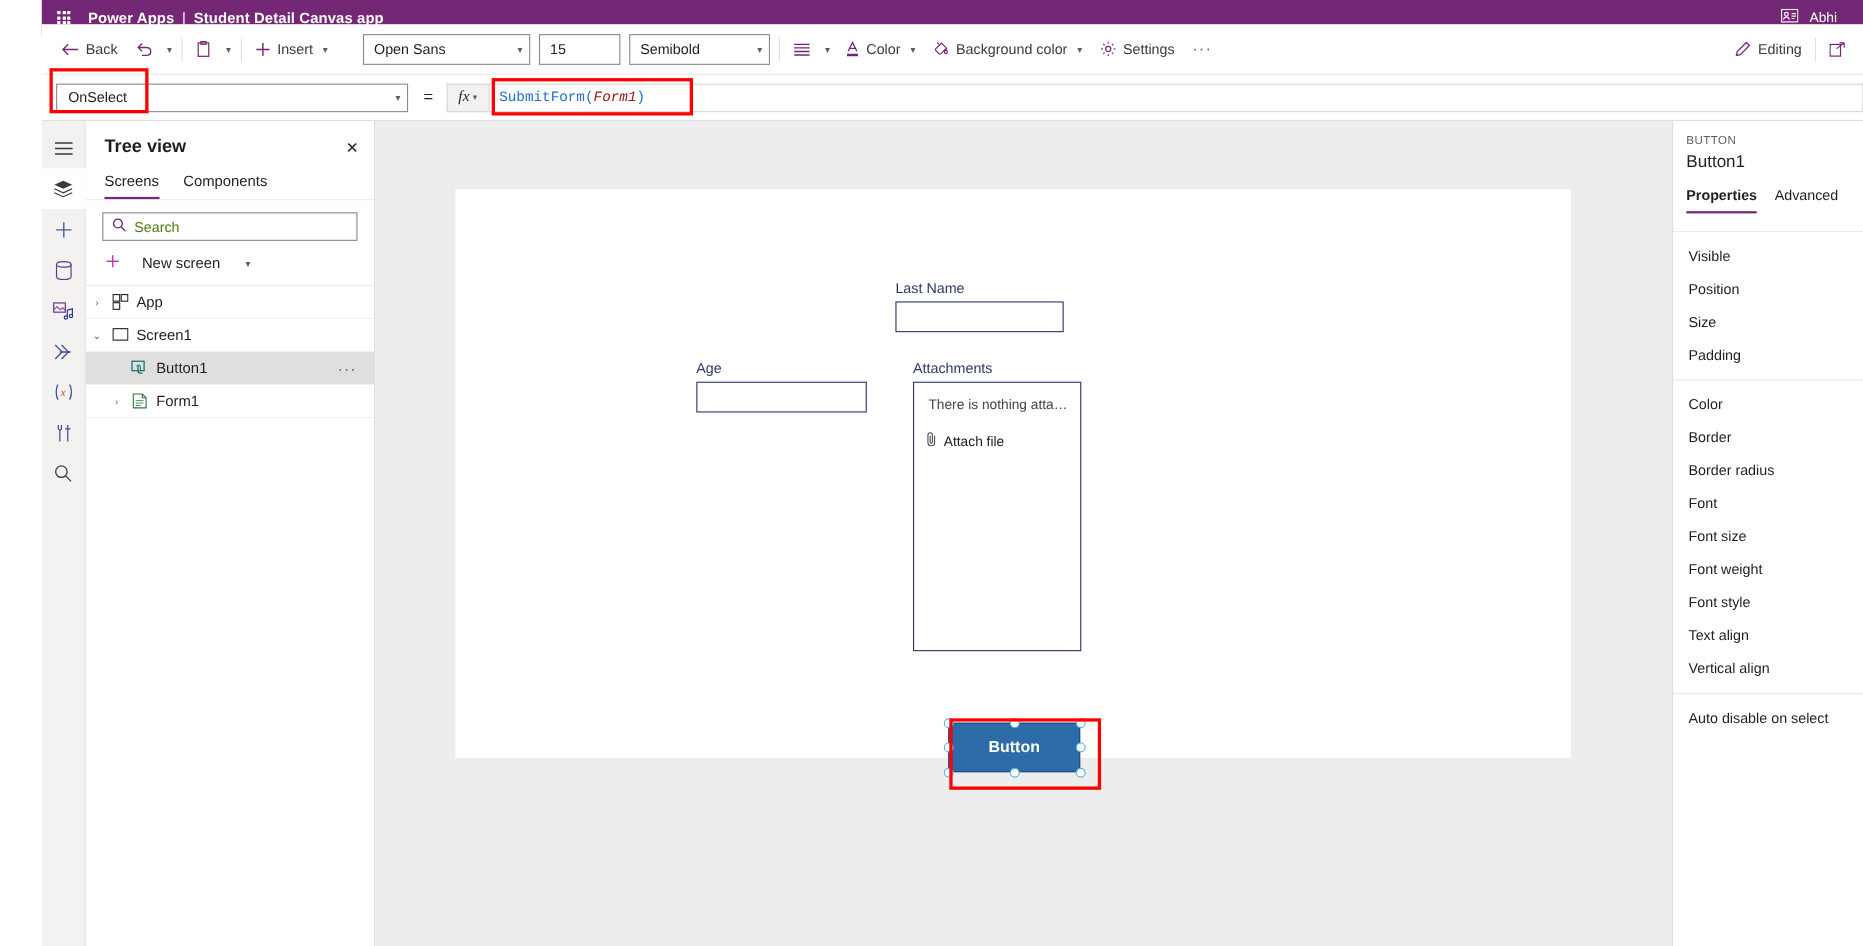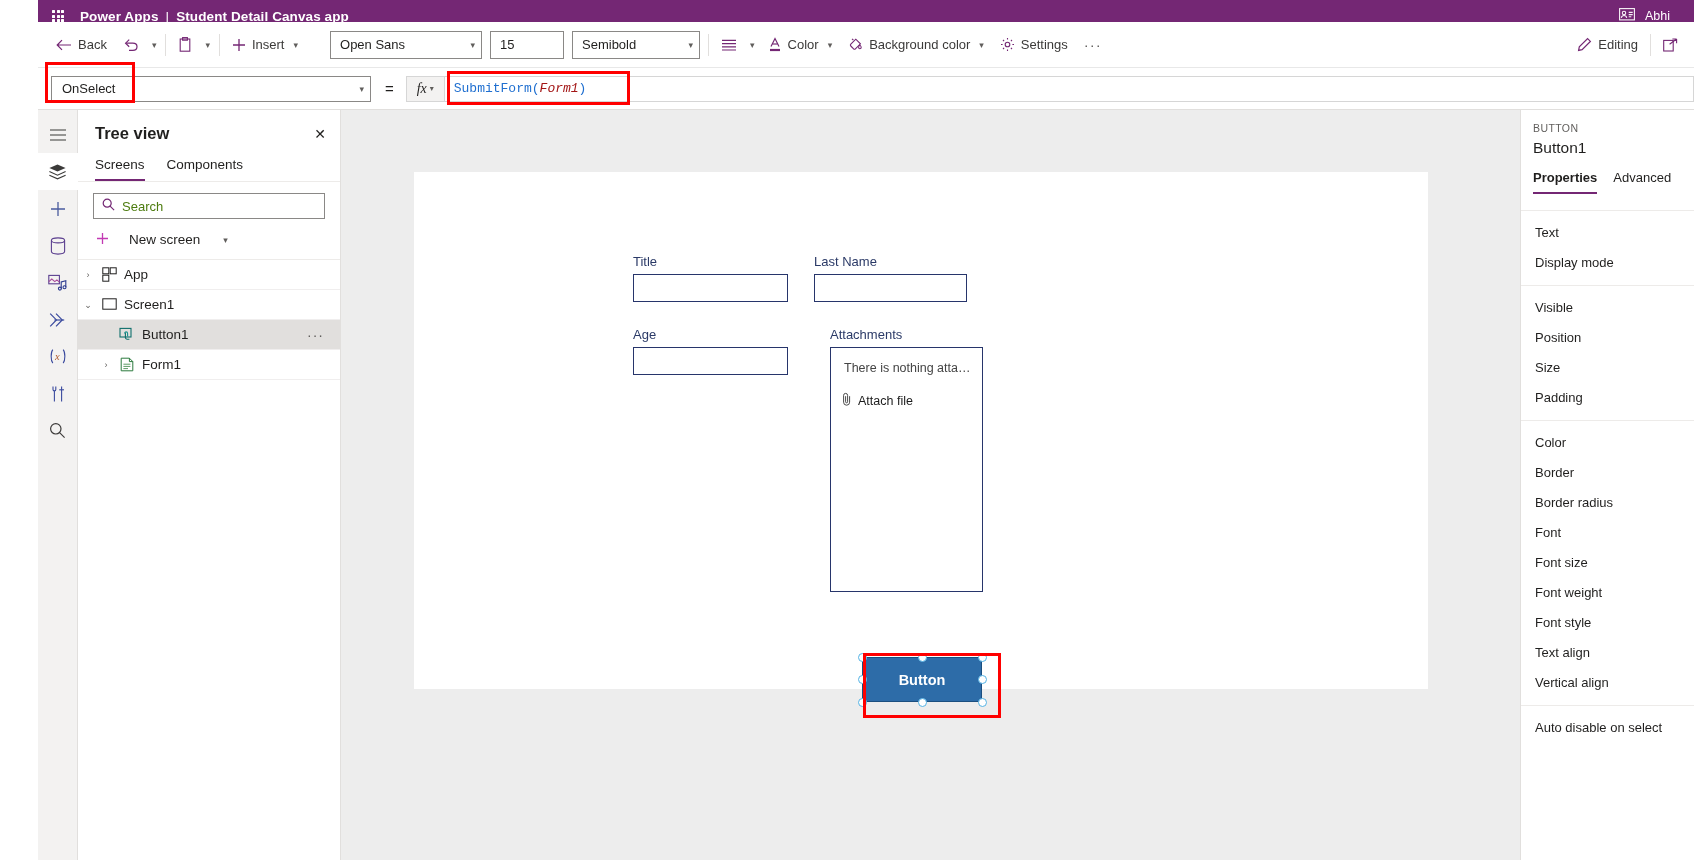--- a/index.html
+++ b/index.html
@@ -502,24 +502,20 @@
         <path d="M3.4 7.2h7M3.4 9.4h7M3.4 11.6h4.6" stroke="#4a8f55" stroke-width="0.9"></path>
       </svg>
     </span>
     <span class="tlabel">Form1</span>
   </div>
 </div>
 
 <div class="canvas-area">
   <div class="app-canvas">
 
-    <div class="field" style="left:219px;top:82px;">
-      <div class="field-label">Title</div>
-      <div class="field-input" style="width:155px;height:28px;"></div>
-    </div>
 
     <div class="field" style="left:400px;top:82px;">
       <div class="field-label">Last Name</div>
       <div class="field-input" style="width:153px;height:28px;"></div>
     </div>
 
 
     <div class="field" style="left:219px;top:155px;">
       <div class="field-label">Age</div>
       <div class="field-input" style="width:155px;height:28px;"></div>
@@ -556,24 +552,20 @@
 </div>
 
 <div class="rightpanel">
   <div class="rp-kicker">BUTTON</div>
   <div class="rp-name">Button1</div>
   <div class="rp-tabs">
     <div class="rp-tab active">Properties</div>
     <div class="rp-tab">Advanced</div>
   </div>
 
-  <div class="rp-group">
-    <div class="rp-row">Text</div>
-    <div class="rp-row">Display mode</div>
-  </div>
 
   <div class="rp-group">
     <div class="rp-row">Visible</div>
     <div class="rp-row">Position</div>
     <div class="rp-row">Size</div>
     <div class="rp-row">Padding</div>
   </div>
 
   <div class="rp-group">
     <div class="rp-row">Color</div>

